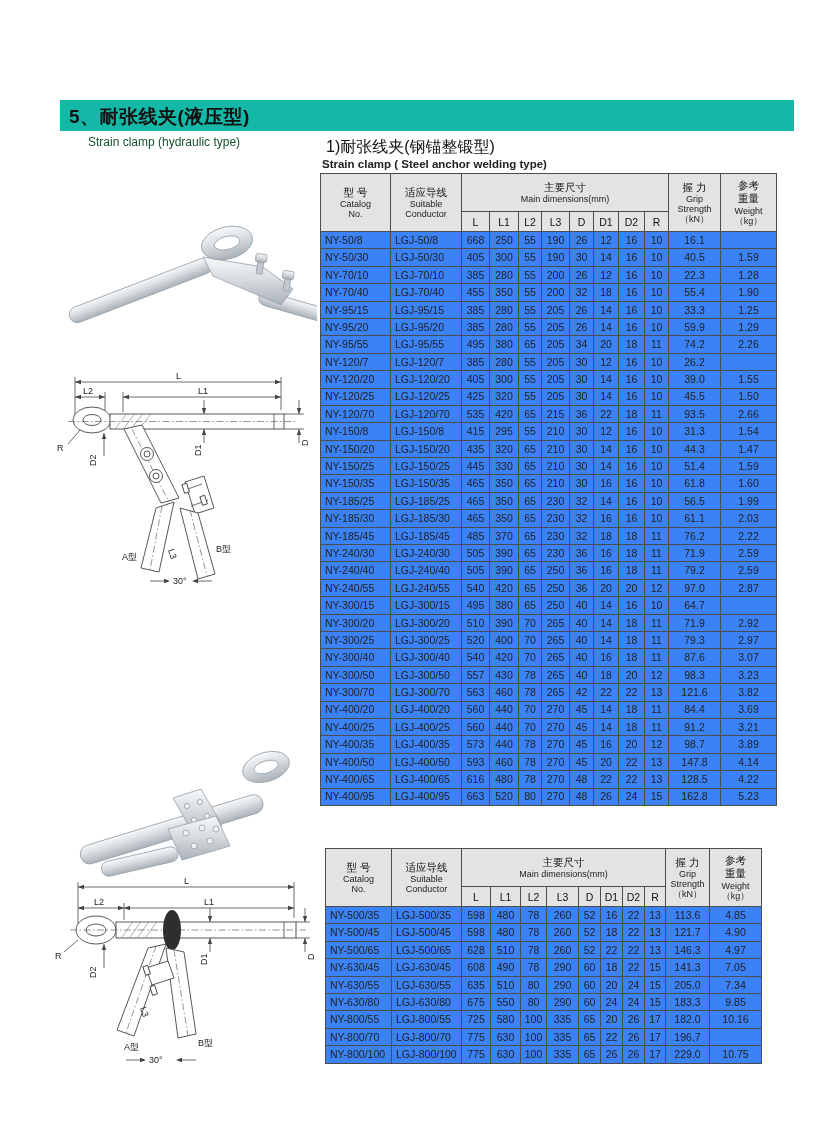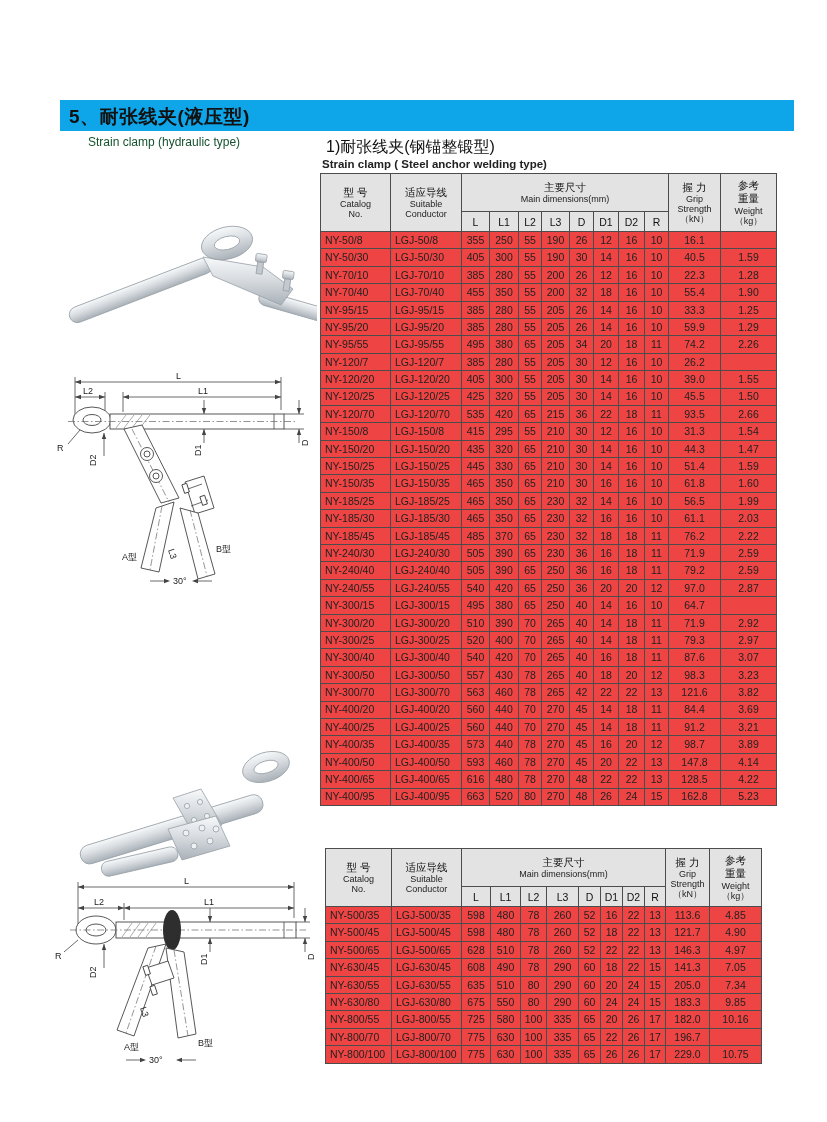--- a/index.html
+++ b/index.html
@@ -1,24 +1,24 @@
 <!DOCTYPE html>
 <html><head>
 <meta charset="utf-8">
 <style>
   html,body{margin:0;padding:0;background:#fff;}
   .page{position:relative;width:827px;height:1122px;background:#fff;overflow:hidden;
         font-family:"Liberation Sans",sans-serif;color:#222;}
-  .section-bar{position:absolute;left:60px;top:100px;width:734px;height:31px;background:#0ea5e9;}
+  .section-bar{position:absolute;left:60px;top:100px;width:734px;height:31px;background:#14b8a6;}
   .section-title{font-size:19px;font-weight:bold;color:#111;padding:4px 0 0 9px;letter-spacing:.5px;}
   .subtitle-en{position:absolute;left:88px;top:135px;font-size:12px;color:#14532d;}
   .subsec-cn{position:absolute;left:326px;top:137px;font-size:16px;color:#111;}
   .subsec-en{position:absolute;left:322px;top:158px;font-size:11.5px;color:#222;font-weight:bold;}
 
-  .spec-table{position:absolute;border-collapse:collapse;table-layout:fixed;background:#ef4444;}
+  .spec-table{position:absolute;border-collapse:collapse;table-layout:fixed;background:#3b82f6;}
   .spec-table th,.spec-table td{border:1px solid #4c4c4c;overflow:hidden;white-space:nowrap;}
   .spec-table thead th{background:#e3e3e3;font-weight:normal;color:#111;padding:0;vertical-align:middle;}
   .toprow th{height:37px;}
   .dimrow th{height:19px;font-size:10.5px;}
   .hcn{font-size:10.5px;line-height:1.3;}
   .hen{font-size:9px;line-height:1.12;color:#222;}
   .spec-table tbody td{font-size:10.5px;color:#222;text-align:center;height:16.4px;padding:0;line-height:1;}
   .spec-table tbody td:first-child,
   .spec-table tbody td:nth-child(2){text-align:left;padding-left:4px;}
   #table1{left:320px;top:173px;}
@@ -297,21 +297,21 @@
         <th>D</th>
         <th>D1</th>
         <th>D2</th>
         <th>R</th>
       </tr>
     </thead>
     <tbody>
         <tr>
           <td>NY-50/8</td>
           <td>LGJ-50/8</td>
-          <td>355</td>
+          <td>668</td>
           <td>250</td>
           <td>55</td>
           <td>190</td>
           <td>26</td>
           <td>12</td>
           <td>16</td>
           <td>10</td>
           <td>16.1</td>
           <td></td>
         </tr>

